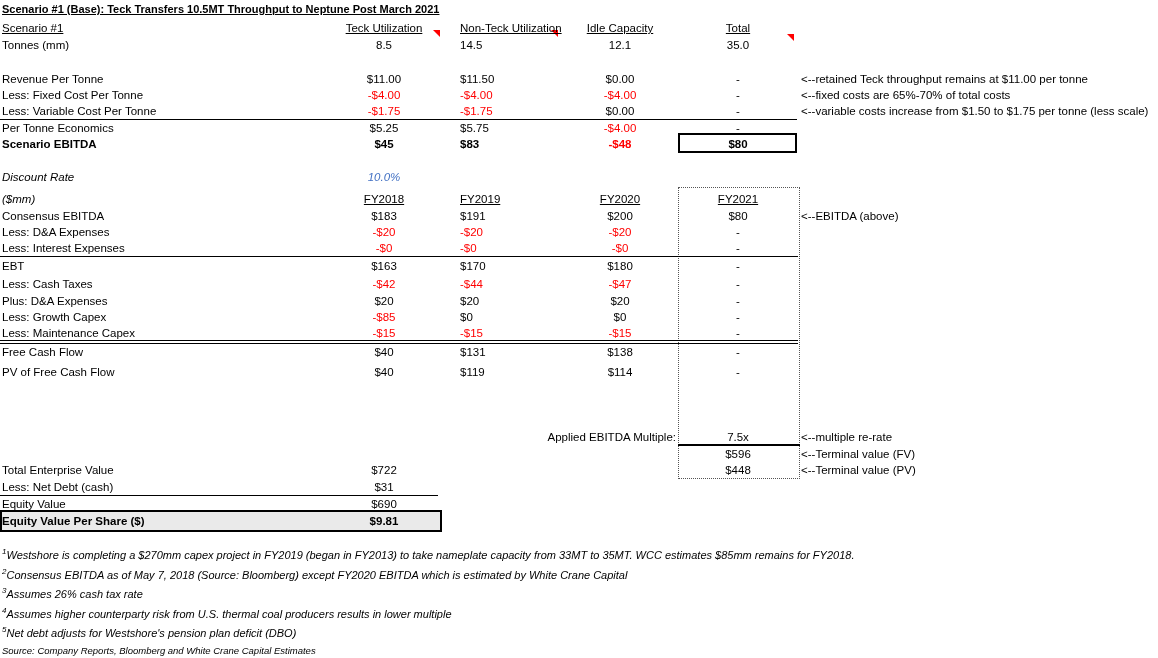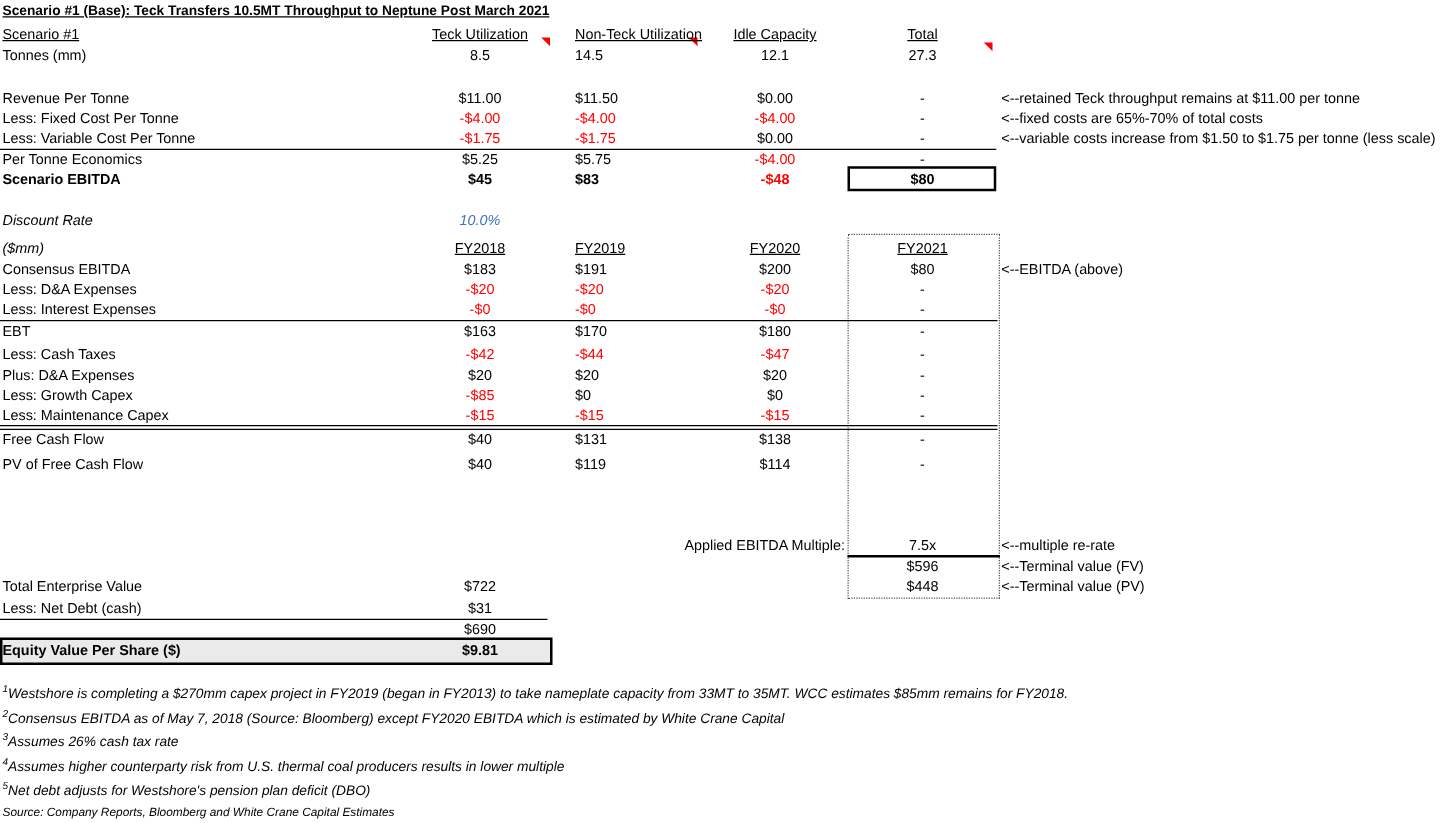--- a/index.html
+++ b/index.html
@@ -56,21 +56,21 @@
         <div class="c1 und">Teck Utilization</div>
         <div class="c2 und">Non-Teck Utilization</div>
         <div class="c3 und">Idle Capacity</div>
         <div class="c4 und">Total</div>
       </div>
       <div class="row" style="top: 37px;">
         <div class="cl">Tonnes (mm)</div>
         <div class="c1">8.5</div>
         <div class="c2">14.5</div>
         <div class="c3">12.1</div>
-        <div class="c4">27.3</div>
+        <div class="c4">35.0</div>
       </div>
       <div class="row" style="top: 71px;">
         <div class="cl">Revenue Per Tonne</div>
         <div class="c1">$11.00</div>
         <div class="c2">$11.50</div>
         <div class="c3">$0.00</div>
         <div class="c4">-</div>
         <div class="cn">&lt;--retained Teck throughput remains at $11.00 per tonne</div>
       </div>
       <div class="row" style="top: 87px;">
@@ -198,20 +198,21 @@
         <div class="cl">Total Enterprise Value</div>
         <div class="c1">$722</div>
         <div class="c4">$448</div>
         <div class="cn">&lt;--Terminal value (PV)</div>
       </div>
       <div class="row" style="top: 479px;">
         <div class="cl">Less: Net Debt (cash)</div>
         <div class="c1">$31</div>
       </div>
       <div class="row" style="top: 496px;">
+        <div class="cl">Equity Value</div>
         <div class="c1">$690</div>
       </div>
       <div class="row" style="top: 513px;">
         <div class="cl bold">Equity Value Per Share ($)</div>
         <div class="c1 bold">$9.81</div>
       </div>
     </div>
 
   <div id="footnotes">
       <div class="fn" style="top: 549px;"><sup>1</sup><span>Westshore is completing a $270mm capex project in FY2019 (began in FY2013) to take nameplate capacity from 33MT to 35MT. WCC estimates $85mm remains for FY2018.</span></div>

